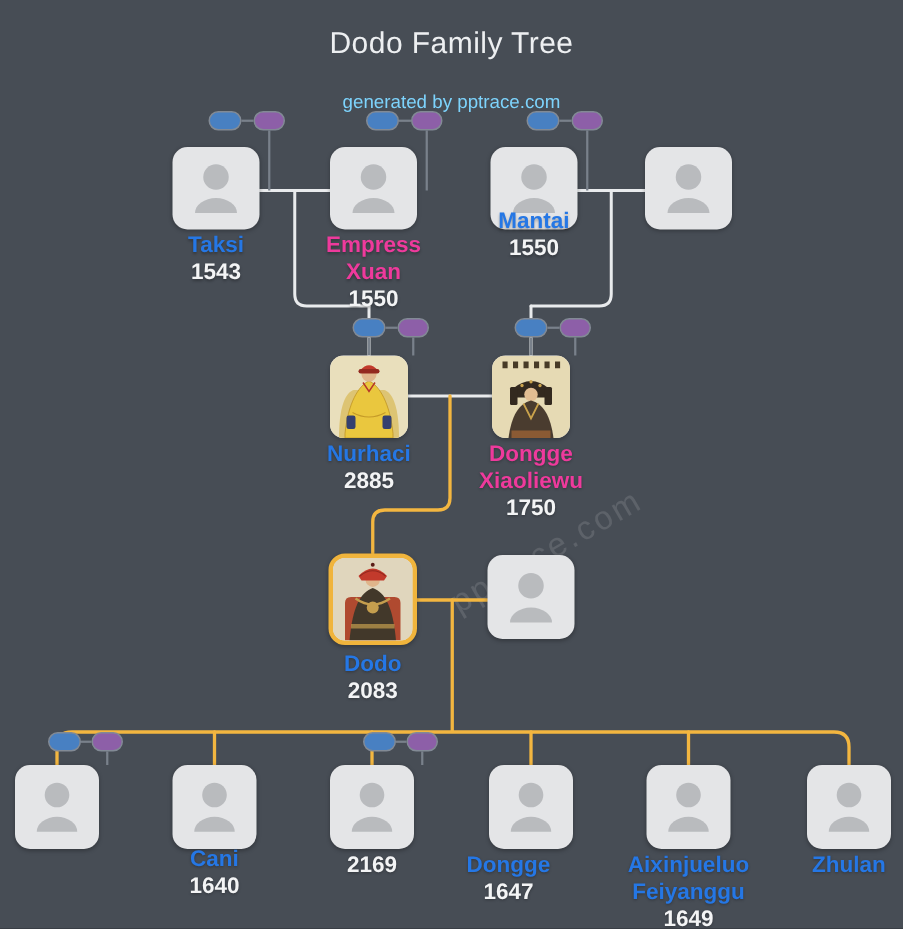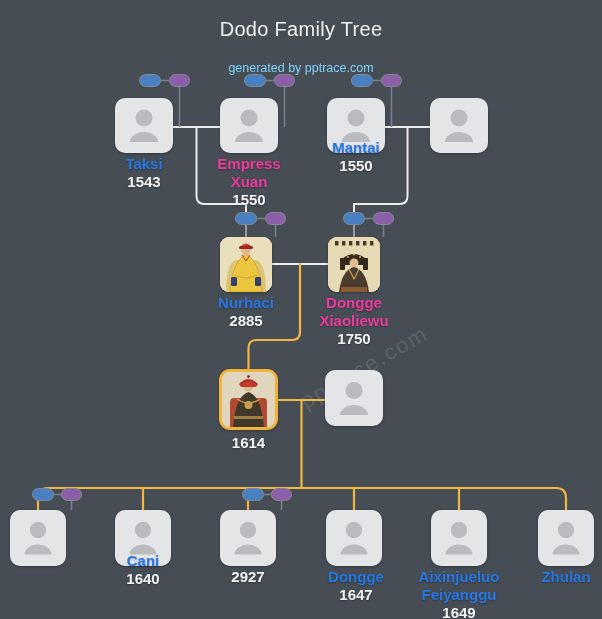--- a/index.html
+++ b/index.html
@@ -208,21 +208,22 @@
       <path d="M15,27 Q26.5,35 38,27" stroke="#c59e4e" stroke-width="1.5" fill="none"></path>
       <circle cx="26.5" cy="33" r="4" fill="#c59e4e"></circle>
       <rect x="12" y="44" width="29" height="3" fill="#c59e4e" opacity="0.7"></rect>
       <circle cx="26.5" cy="14.5" r="4.8" fill="#dfb58b"></circle>
       <path d="M17,12 Q26.5,2 36,12 L34,15 H19 Z" fill="#c23a2c"></path>
       <path d="M18,12 Q26.5,5 35,12" stroke="#93291f" fill="none" stroke-width="0.8"></path>
       <circle cx="26.5" cy="4.5" r="1.3" fill="#5a1d16"></circle>
     </svg>
   </div>
   <div class="plabel" style="left:203px;top:434px;width:91px">
-    <div class="yr">1614</div>
+    <div class="nm">Dodo</div>
+    <div class="yr">2083</div>
   </div>
 
   <div class="card" style="left:325px;top:370px;width:58px;height:56px">
     <svg viewBox="0 0 58 56">
       <circle cx="29" cy="20.5" r="8.5" fill="#b9bbbe"></circle>
         <path d="M15,45 a14,10 0 0 1 28,0 Z" fill="#b9bbbe"></path>
     </svg>
   </div>
 
   <div class="card" style="left:10px;top:510px;width:56px;height:56px">
@@ -231,42 +232,42 @@
         <path d="M14.5,44.5 a13.5,10 0 0 1 27,0 Z" fill="#b9bbbe"></path>
     </svg>
   </div>
 
   <div class="card" style="left:115px;top:510px;width:56px;height:56px">
     <svg viewBox="0 0 56 56">
       <circle cx="28" cy="20" r="8.2" fill="#b9bbbe"></circle>
         <path d="M14.5,44.5 a13.5,10 0 0 1 27,0 Z" fill="#b9bbbe"></path>
     </svg>
   </div>
-  <div class="plabel" style="left:105px;top:552px;width:76px">
+  <div class="plabel" style="left:105px;top:564px;width:76px">
     <div class="nm">Cani</div>
     <div class="yr">1640</div>
   </div>
 
   <div class="card" style="left:220px;top:510px;width:56px;height:56px">
     <svg viewBox="0 0 56 56">
       <circle cx="28" cy="20" r="8.2" fill="#b9bbbe"></circle>
         <path d="M14.5,44.5 a13.5,10 0 0 1 27,0 Z" fill="#b9bbbe"></path>
     </svg>
   </div>
   <div class="plabel" style="left:203px;top:568px;width:90px">
-    <div class="yr">2927</div>
+    <div class="yr">2169</div>
   </div>
 
   <div class="card" style="left:326px;top:510px;width:56px;height:56px">
     <svg viewBox="0 0 56 56">
       <circle cx="28" cy="20" r="8.2" fill="#b9bbbe"></circle>
         <path d="M14.5,44.5 a13.5,10 0 0 1 27,0 Z" fill="#b9bbbe"></path>
     </svg>
   </div>
-  <div class="plabel" style="left:311px;top:568px;width:90px">
+  <div class="plabel" style="left:294px;top:568px;width:90px">
     <div class="nm">Dongge</div>
     <div class="yr">1647</div>
   </div>
 
   <div class="card" style="left:431px;top:510px;width:56px;height:56px">
     <svg viewBox="0 0 56 56">
       <circle cx="28" cy="20" r="8.2" fill="#b9bbbe"></circle>
         <path d="M14.5,44.5 a13.5,10 0 0 1 27,0 Z" fill="#b9bbbe"></path>
     </svg>
   </div>

